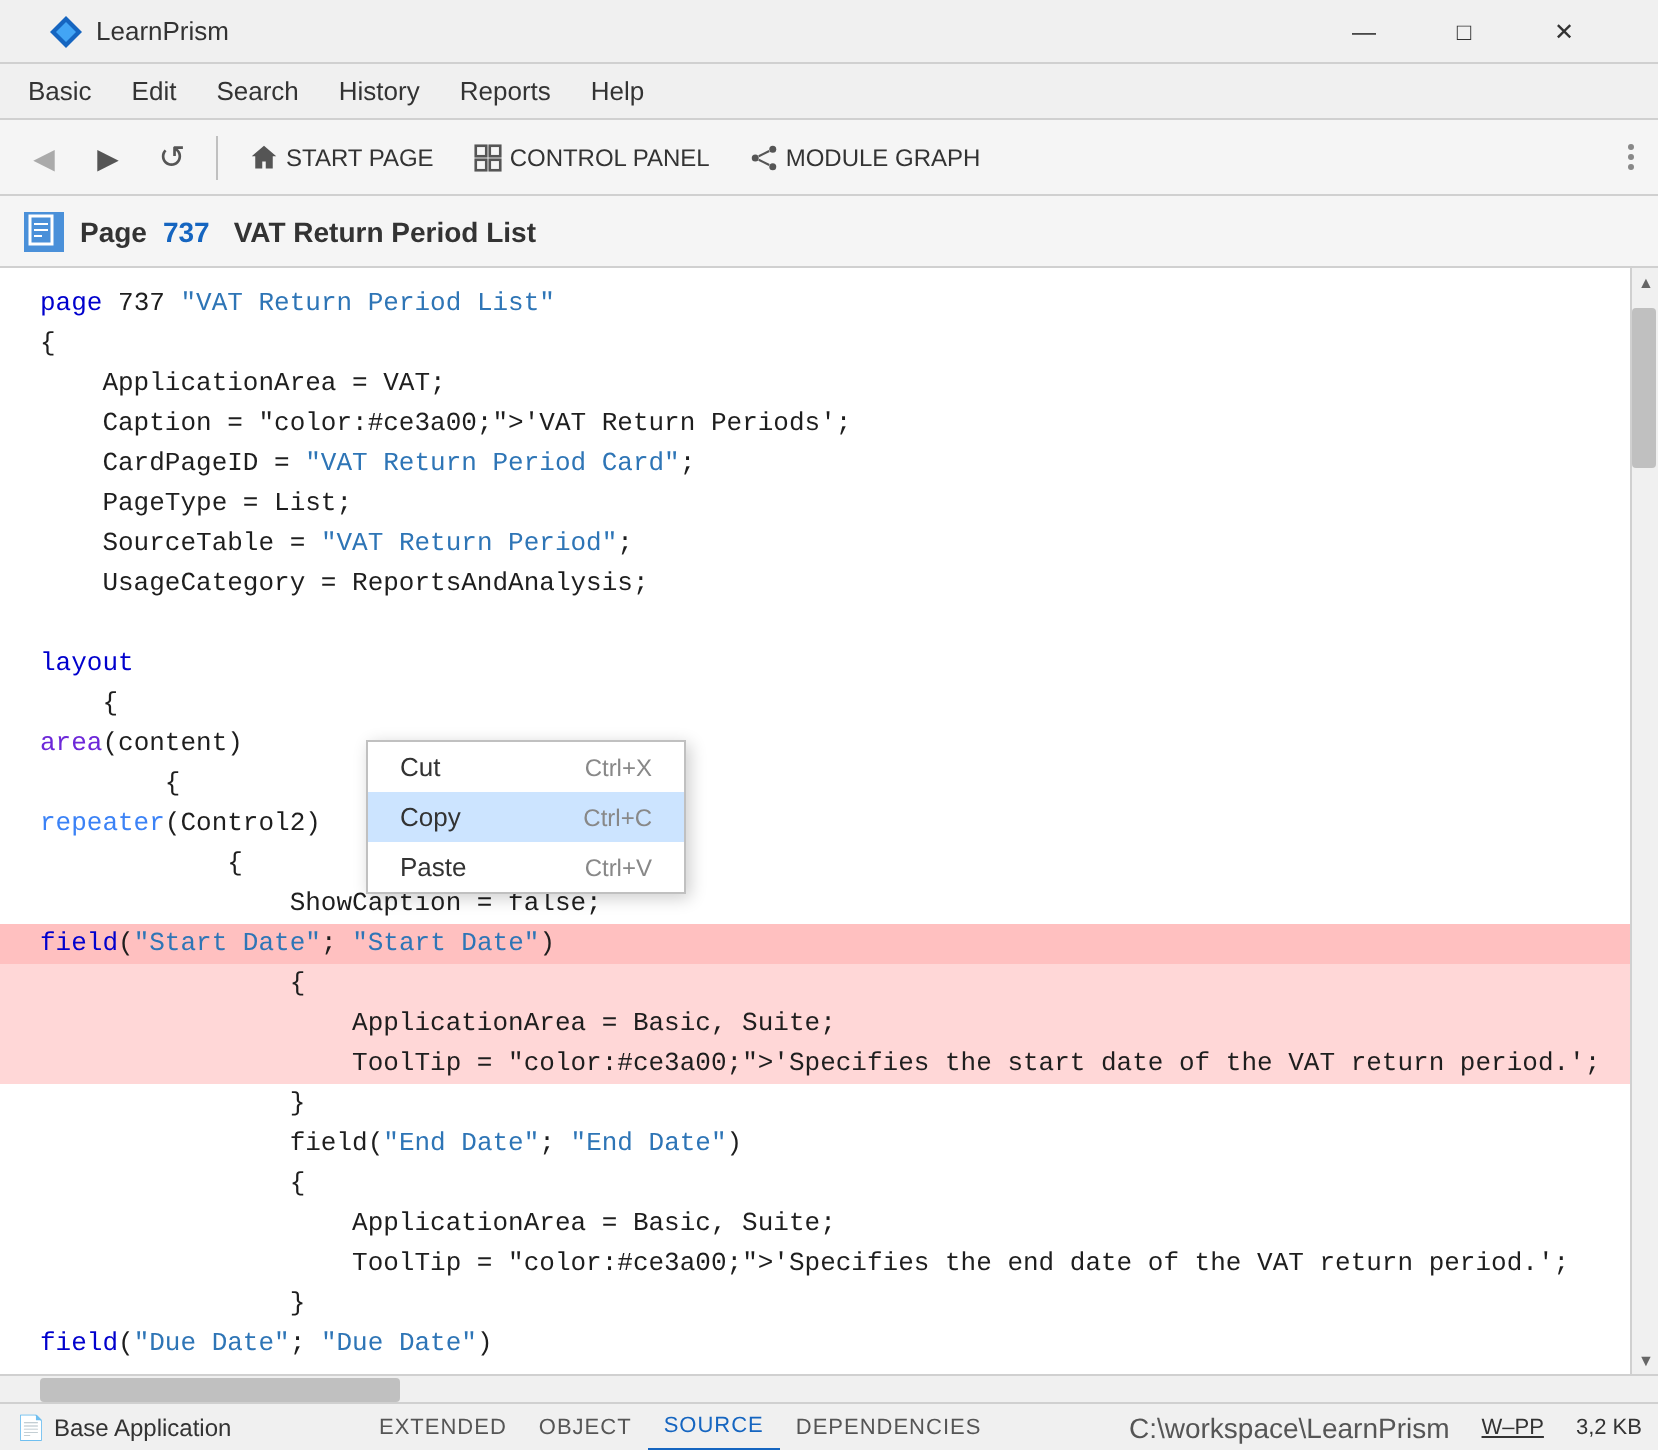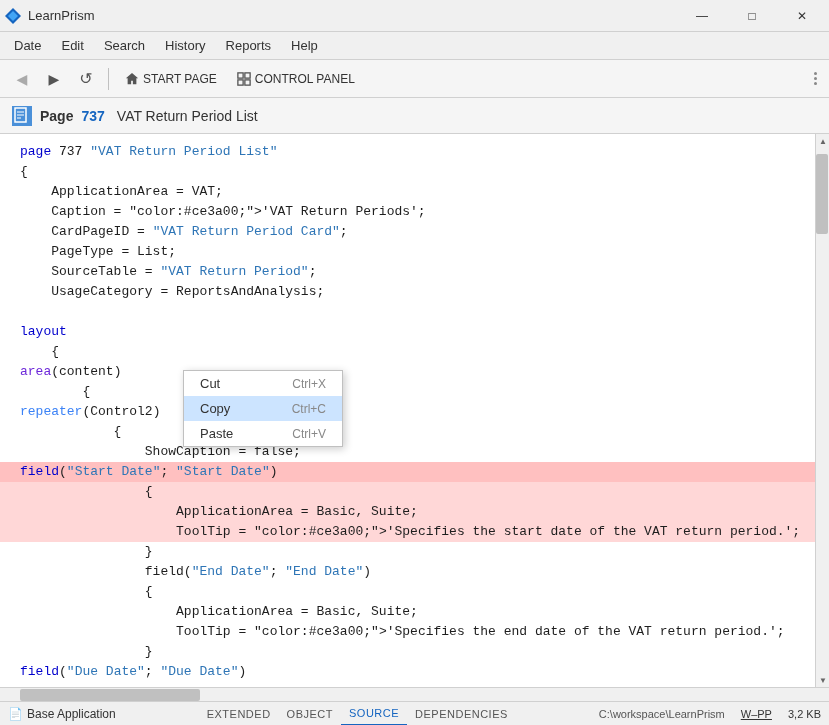--- a/index.html
+++ b/index.html
@@ -12,21 +12,21 @@
       overflow: hidden;
       position: relative;
     }
 
     
     #title-bar {
       background: #f0f0f0;
       height: 32px;
       display: flex;
       align-items: center;
-      padding: 0 4px;
+      padding: 0 24px;
       border-bottom: 1px solid #d0d0d0;
       justify-content: space-between;
     }
     #title-bar-left {
       display: flex;
       align-items: center;
       gap: 6px;
     }
     #app-logo {
       width: 18px;
@@ -291,21 +291,21 @@
     <span id="app-title">LearnPrism</span>
   </div>
   <div id="window-controls">
     <button class="win-btn">—</button>
     <button class="win-btn">□</button>
     <button class="win-btn close">✕</button>
   </div>
 </div>
 
 <div id="menu-bar">
-  <div class="menu-item">Date</div>
+  <div class="menu-item">Basic</div>
   <div class="menu-item">Edit</div>
   <div class="menu-item">Search</div>
   <div class="menu-item">History</div>
   <div class="menu-item">Reports</div>
   <div class="menu-item">Help</div>
 </div>
 
 <div id="toolbar">
   <button class="toolbar-nav-btn disabled">◀</button>
   <button class="toolbar-nav-btn">▶</button>
@@ -319,40 +319,50 @@
   </button>
   <button class="toolbar-btn">
     <svg width="14" height="14" viewBox="0 0 16 16">
       <rect x="1" y="1" width="6" height="6" fill="none" stroke="#555" stroke-width="1.5"></rect>
       <rect x="9" y="1" width="6" height="6" fill="none" stroke="#555" stroke-width="1.5"></rect>
       <rect x="1" y="9" width="6" height="6" fill="none" stroke="#555" stroke-width="1.5"></rect>
       <rect x="9" y="9" width="6" height="6" fill="none" stroke="#555" stroke-width="1.5"></rect>
     </svg>
     <span>CONTROL PANEL</span>
   </button>
+  <button class="toolbar-btn">
+    <svg width="14" height="14" viewBox="0 0 16 16">
+      <circle cx="3" cy="8" r="2" fill="#555"></circle>
+      <circle cx="13" cy="3" r="2" fill="#555"></circle>
+      <circle cx="13" cy="13" r="2" fill="#555"></circle>
+      <line x1="5" y1="7" x2="11" y2="4" stroke="#555" stroke-width="1.2"></line>
+      <line x1="5" y1="9" x2="11" y2="12" stroke="#555" stroke-width="1.2"></line>
+    </svg>
+    <span>MODULE GRAPH</span>
+  </button>
 
   <div style="margin-left:auto; display:flex; flex-direction:column; gap:2px; padding:2px 4px;">
     <div style="width:3px;height:3px;background:#888;border-radius:50%;"></div>
     <div style="width:3px;height:3px;background:#888;border-radius:50%;"></div>
     <div style="width:3px;height:3px;background:#888;border-radius:50%;"></div>
   </div>
 </div>
 
 <div id="page-header">
   <div id="page-icon">
     <svg width="18" height="18" viewBox="0 0 18 18">
       <rect x="2" y="1" width="11" height="14" fill="none" stroke="#fff" stroke-width="1.5"></rect>
       <line x1="4" y1="5" x2="11" y2="5" stroke="#fff" stroke-width="1"></line>
       <line x1="4" y1="8" x2="11" y2="8" stroke="#fff" stroke-width="1"></line>
       <line x1="4" y1="11" x2="8" y2="11" stroke="#fff" stroke-width="1"></line>
     </svg>
   </div>
   <span style="font-size:14px;font-weight:600;color:#333;">Page </span>
   <span id="page-number" style="color:#1565c0;font-weight:bold;font-size:14px;">737</span>
-  <span style="font-size:14px;font-weight:400;color:#333;margin-left:4px;">VAT Return Period List</span>
+  <span style="font-size:14px;font-weight:700;color:#333;margin-left:4px;">VAT Return Period List</span>
 </div>
 
 <div id="main-content">
   <div id="code-scroll-area">
     <div id="code-container">
 
       <div id="code-lines-wrapper">
           <div class="code-line"><span style="display:inline-block;width:8px;color:#888;font-size:9px;vertical-align:middle;"></span><span style="color:#0000cd;">page</span> 737 <span style="color:#2e75b6;">"VAT Return Period List"</span></div>
           <div class="code-line"><span style="display:inline-block;width:8px;color:#888;font-size:9px;vertical-align:middle;"></span>{</div>
           <div class="code-line"><span style="display:inline-block;width:8px;color:#888;font-size:9px;vertical-align:middle;"></span>    ApplicationArea = VAT;</div>
@@ -402,21 +412,21 @@
       <span style="font-size:12px;">📄</span>
       <span style="font-size:12px;color:#333;">Base Application</span>
     </div>
     <div style="display:flex;align-items:flex-end;">
       <div class="status-tab">EXTENDED</div>
       <div class="status-tab">OBJECT</div>
       <div class="status-tab active">SOURCE</div>
       <div class="status-tab">DEPENDENCIES</div>
     </div>
     <div id="status-bar-right">
-      <span style="font-size:11px;color:#555;">C:\workspace\LearnPrism</span>
+      <span style="font-size:14px;color:#555;">C:\workspace\LearnPrism</span>
       <span style="font-size:11px;color:#333;text-decoration:underline;">W–PP</span>
       <span style="font-size:11px;color:#333;">3,2 KB</span>
     </div>
   </div>
 </div>
 
 <div id="context-menu">
   <div class="ctx-item">
     <span class="ctx-item-label">Cut</span>
     <span class="ctx-item-shortcut">Ctrl+X</span>

